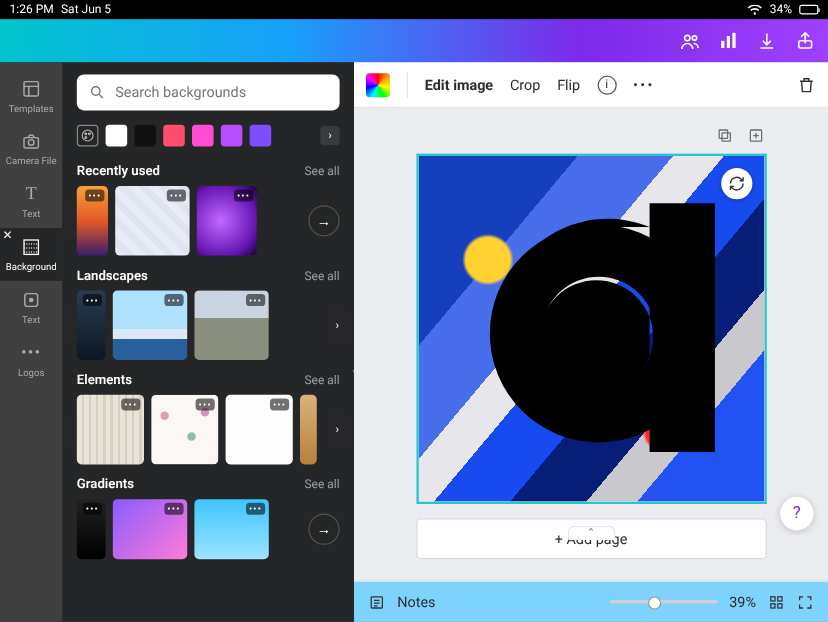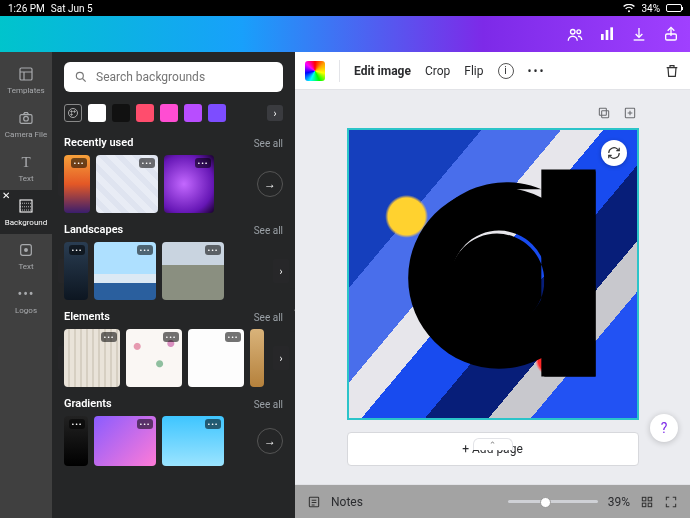--- a/index.html
+++ b/index.html
@@ -56,21 +56,21 @@
   .page { width:292px; height:292px; background:#fff; border:2px solid #2bc4c9; position:relative; overflow:hidden; }
   .page-bg { position:absolute; inset:0; background:
      radial-gradient(circle at 20% 30%, #ffd24a 0 6%, transparent 7%),
      radial-gradient(circle at 70% 80%, #ff3030 0 4%, transparent 5%),
      linear-gradient(130deg,#1c3fa8 0 25%, #4f6ed6 25% 40%, #e7e6ea 40% 48%, #214bd4 48% 60%, #0b1e6a 60% 72%, #c8c8cc 72% 80%, #2a52d8 80% 100%);
      filter: saturate(1.2);
   }
   .letter-a { position:absolute; inset:0; }
   .refresh-pill { position:absolute; top:10px; right:10px; width:26px;height:26px;border-radius:50%;background:#fff;box-shadow:0 1px 4px rgba(0,0,0,.25);display:flex;align-items:center;justify-content:center;cursor:pointer;font-size:13px;color:#333;}
   .add-page { width:292px; margin:12px auto 0; height:34px; border:1px solid #d7d8dc; background:#fff; border-radius:4px; display:flex;align-items:center;justify-content:center;font-size:12px;color:#2b2c2f;cursor:pointer;}
-  .bottom-bar { height:34px; background:#a3a3a3; border-top:1px solid #e2e3e7; display:flex;align-items:center;padding:0 12px;font-size:12px;color:#2b2c2f; gap:10px;}
+  .bottom-bar { height:34px; background:#7dd3fc; border-top:1px solid #e2e3e7; display:flex;align-items:center;padding:0 12px;font-size:12px;color:#2b2c2f; gap:10px;}
   .bottom-bar .spacer{flex:1;}
   .zoom-slider { width:90px; height:3px; background:#cfd1d6; border-radius:2px; position:relative;}
   .zoom-slider::after{content:"";position:absolute;left:36%;top:-3px;width:9px;height:9px;border-radius:50%;background:#fff;border:1px solid #999;}
   .help-fab { position:absolute; right:12px; bottom:42px; width:28px;height:28px;border-radius:50%;background:#fff;box-shadow:0 1px 6px rgba(0,0,0,.2);display:flex;align-items:center;justify-content:center;font-size:14px;color:#7d2ae8;cursor:pointer;}
   .grid-handle { position:absolute; left:50%; bottom:34px; transform:translateX(-50%); width:40px;height:12px; background:#fff;border:1px solid #e2e3e7;border-bottom:none;border-radius:6px 6px 0 0;color:#888;font-size:9px;display:flex;align-items:center;justify-content:center;cursor:pointer;}
   svg { display:block; }
 </style>
 </head>
 <body>
 

